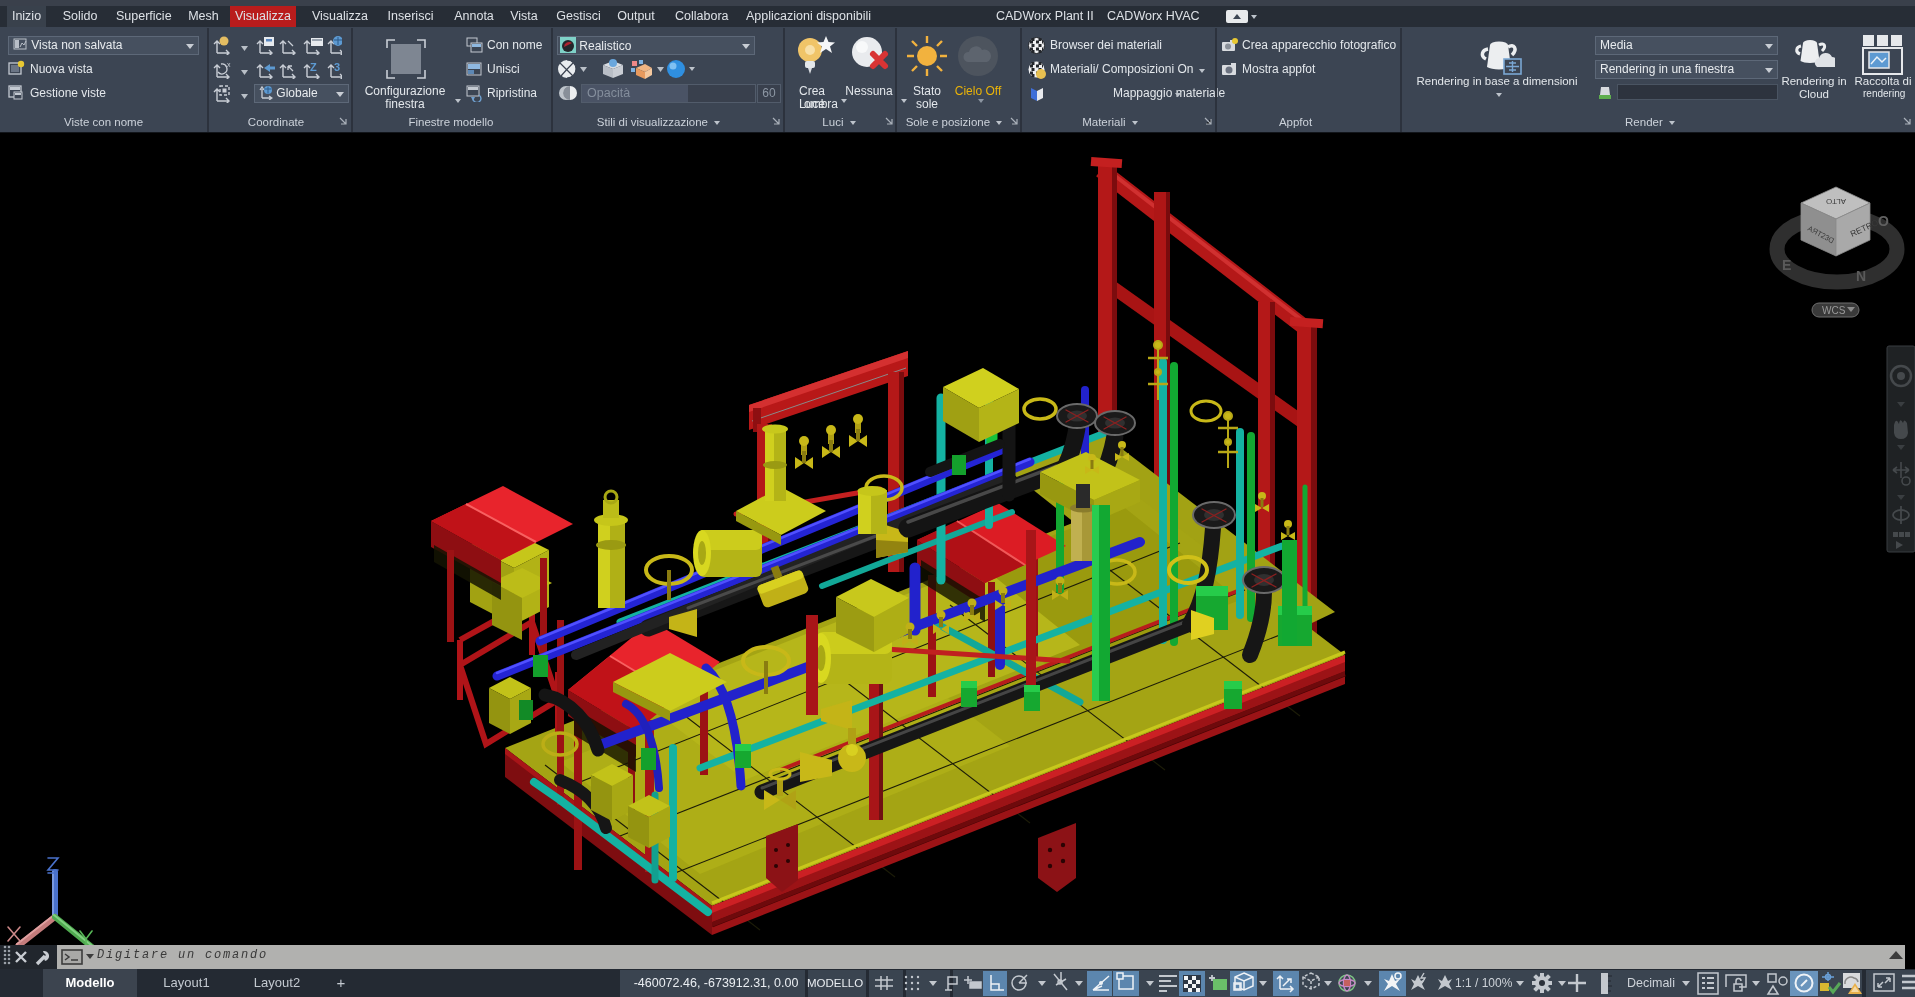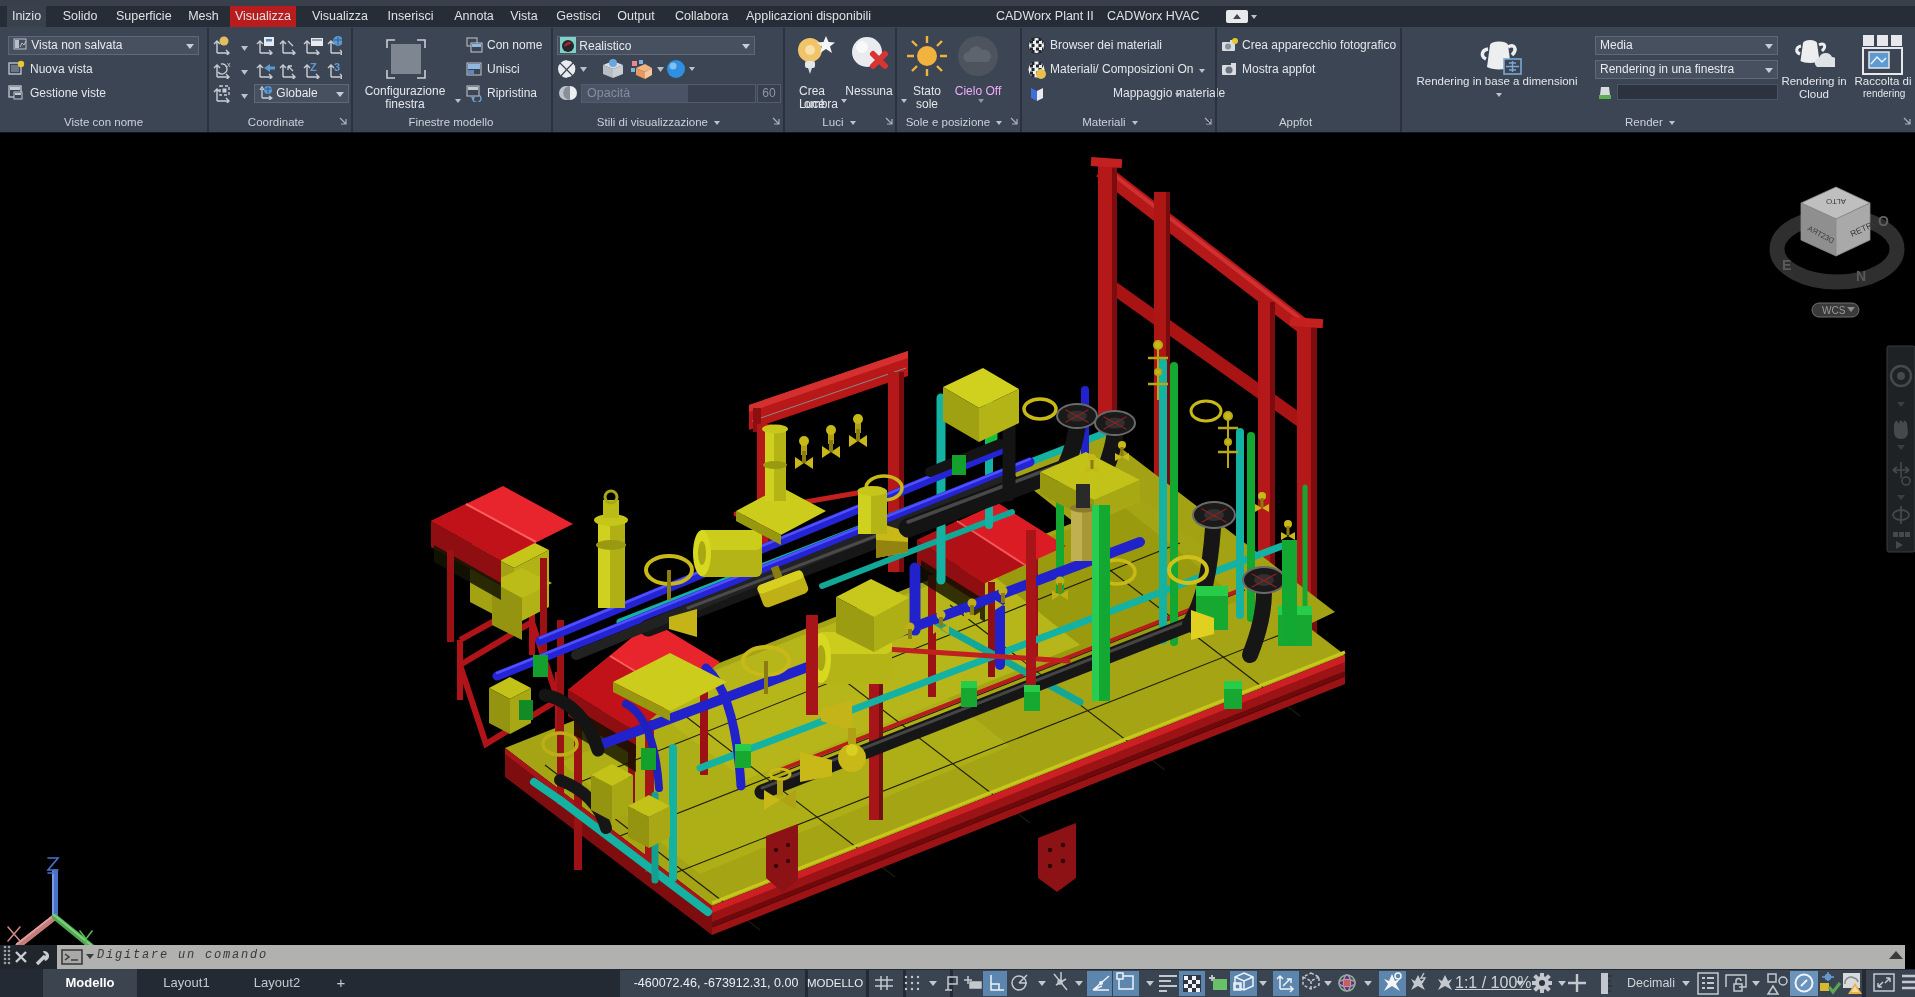--- a/index.html
+++ b/index.html
@@ -11,21 +11,21 @@
 #titlestrip{left:0;top:0;width:1915px;height:6px;background:#3a404b;}
 
 #tabbar{left:0;top:6px;width:1915px;height:21px;background:#272d36;color:#dde1e6;font-size:12.5px;}
 .tab{position:absolute;top:0;height:21px;line-height:21px;text-align:center;white-space:nowrap;}
 .ic{position:absolute;}
 
 #ribbon{left:0;top:27px;width:1915px;height:106px;background:#3c4553;border-bottom:1px solid #12151a;}
 .psep{position:absolute;top:1px;width:2px;height:104px;background:#2c323d;}
 .plabel{position:absolute;top:86px;height:18px;line-height:18px;font-size:11.5px;color:#ccd2da;text-align:center;}
 .rtext{position:absolute;font-size:12px;color:#e3e7eb;white-space:nowrap;}
-.dim{color:#f0abfc;}
+.dim{color:#eab308;}
 .drop{position:absolute;height:19px;background:#46505f;border:1px solid #5d6878;color:#e8ebee;
   font-size:12px;line-height:17px;padding-left:4px;white-space:nowrap;}
 .drop .arr{position:absolute;right:4px;top:7px;width:0;height:0;border-left:4px solid transparent;
   border-right:4px solid transparent;border-top:5px solid #c8cdd4;}
 .darr{display:inline-block;width:0;height:0;border-left:3.5px solid transparent;border-right:3.5px solid transparent;
   border-top:4.5px solid #bdc3cb;vertical-align:middle;margin-left:3px;}
 .corner{position:absolute;top:89px;font-size:10px;color:#aab1ba;}
 
 #viewport{left:0;top:133px;width:1915px;height:812px;background:#000;}
 
@@ -1034,16 +1034,16 @@
         <path d="M1002 4 v22" stroke="#3c434d"></path>
 
         <g transform="translate(1008 0)">
             <rect x="0" y="5" width="20" height="17"></rect>
             <path d="M4 18 l5 -5 m-5 5 v-4 m0 4 h4 M16 9 l-5 5 m5 -5 h-4 m4 0 v4"></path>
           </g>
 
         <path d="M1036 7 h14 M1036 13 h14 M1036 19 h14" stroke-width="2.6"></path>
       </g>
     </svg>
-    <div class="stext" style="left:1455px;font-size:16px;text-decoration:underline;">1:1 / 100%</div>
+    <div class="stext" style="left:1455px;font-size:12px;">1:1 / 100%</div>
     <div class="stext" style="left:1627px;font-size:12.5px;">Decimali</div>
   </div>
 </div>
 
 </body></html>

